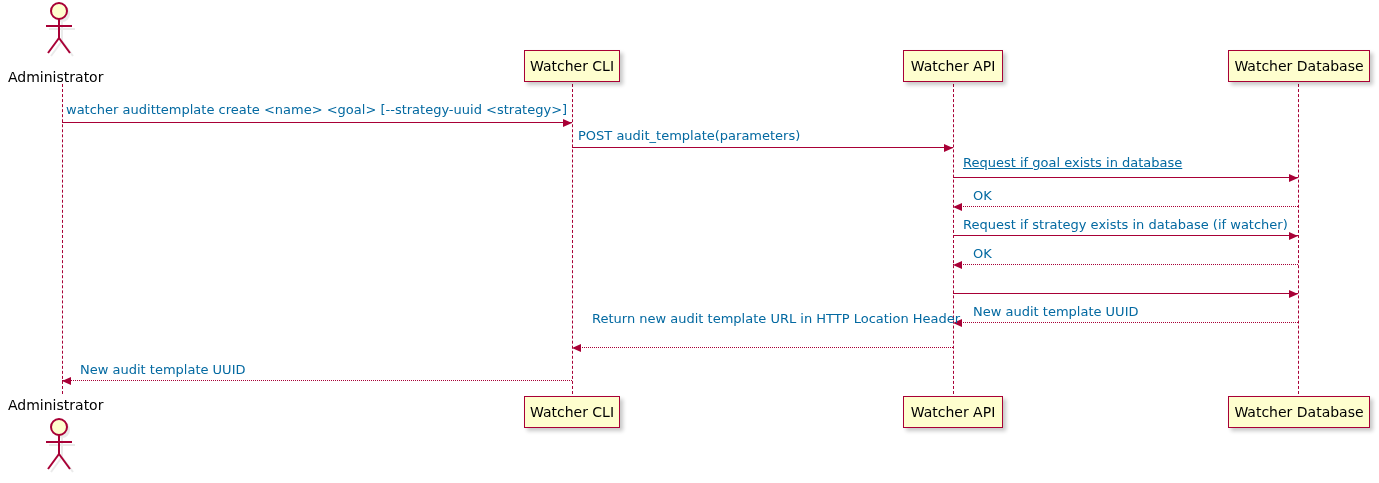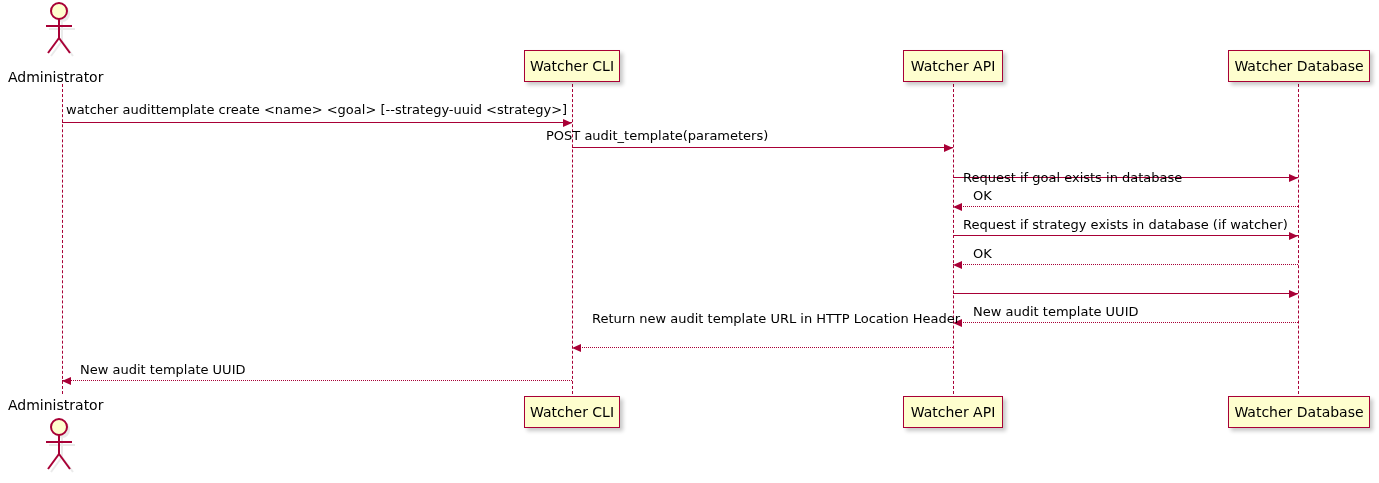--- a/index.html
+++ b/index.html
@@ -42,21 +42,21 @@
   }
   .actor-label {
     position: absolute;
     color: #000000;
     font-size: 14px;
     white-space: nowrap;
     line-height: 1;
   }
   .msg-label {
     position: absolute;
-    color: #000000;
+    color: #0369a1;
     font-size: 13px;
     white-space: nowrap;
     line-height: 1;
   }
   .arrow-line {
     position: absolute;
     height: 0;
     border-top: 1px solid #A80036;
   }
   .arrow-line.dotted {
@@ -135,24 +135,24 @@
       <span>Watcher Database</span>
     </div>
     <div class="pbox" style="left: 1228px; top: 396px; width: 142px; height: 32px;">
       <span>Watcher Database</span>
     </div>
     <div class="arrow-line" style="left: 62px; top: 122px; width: 510px;"></div>
     <div class="arrow-head right" style="left: 563px; top: 118.5px;"></div>
     <div class="msg-label" style="left: 66px; top: 103px;">watcher audittemplate create &lt;name&gt; &lt;goal&gt; [--strategy-uuid &lt;strategy&gt;]</div>
     <div class="arrow-line" style="left: 572px; top: 147px; width: 381px;"></div>
     <div class="arrow-head right" style="left: 944px; top: 143.5px;"></div>
-    <div class="msg-label" style="left: 546px; top: 129px;">POST audit_template(parameters)</div>
+    <div class="msg-label" style="left: 578px; top: 129px;">POST audit_template(parameters)</div>
     <div class="arrow-line" style="left: 953px; top: 177px; width: 345px;"></div>
     <div class="arrow-head right" style="left: 1289px; top: 173.5px;"></div>
-    <div class="msg-label" style="left: 963px; top: 171px;">Request if goal exists in database</div>
+    <div class="msg-label" style="left: 963px; top: 156px; text-decoration: underline;">Request if goal exists in database</div>
     <div class="arrow-line dotted" style="left: 953px; top: 206px; width: 345px;"></div>
     <div class="arrow-head left" style="left: 953px; top: 202.5px;"></div>
     <div class="msg-label" style="left: 973px; top: 189px;">OK</div>
     <div class="arrow-line" style="left: 953px; top: 235px; width: 345px;"></div>
     <div class="arrow-head right" style="left: 1289px; top: 231.5px;"></div>
     <div class="msg-label" style="left: 963px; top: 218px;">Request if strategy exists in database (if watcher)</div>
     <div class="arrow-line dotted" style="left: 953px; top: 264px; width: 345px;"></div>
     <div class="arrow-head left" style="left: 953px; top: 260.5px;"></div>
     <div class="msg-label" style="left: 973px; top: 247px;">OK</div>
     <div class="arrow-line" style="left: 953px; top: 293px; width: 345px;"></div>

